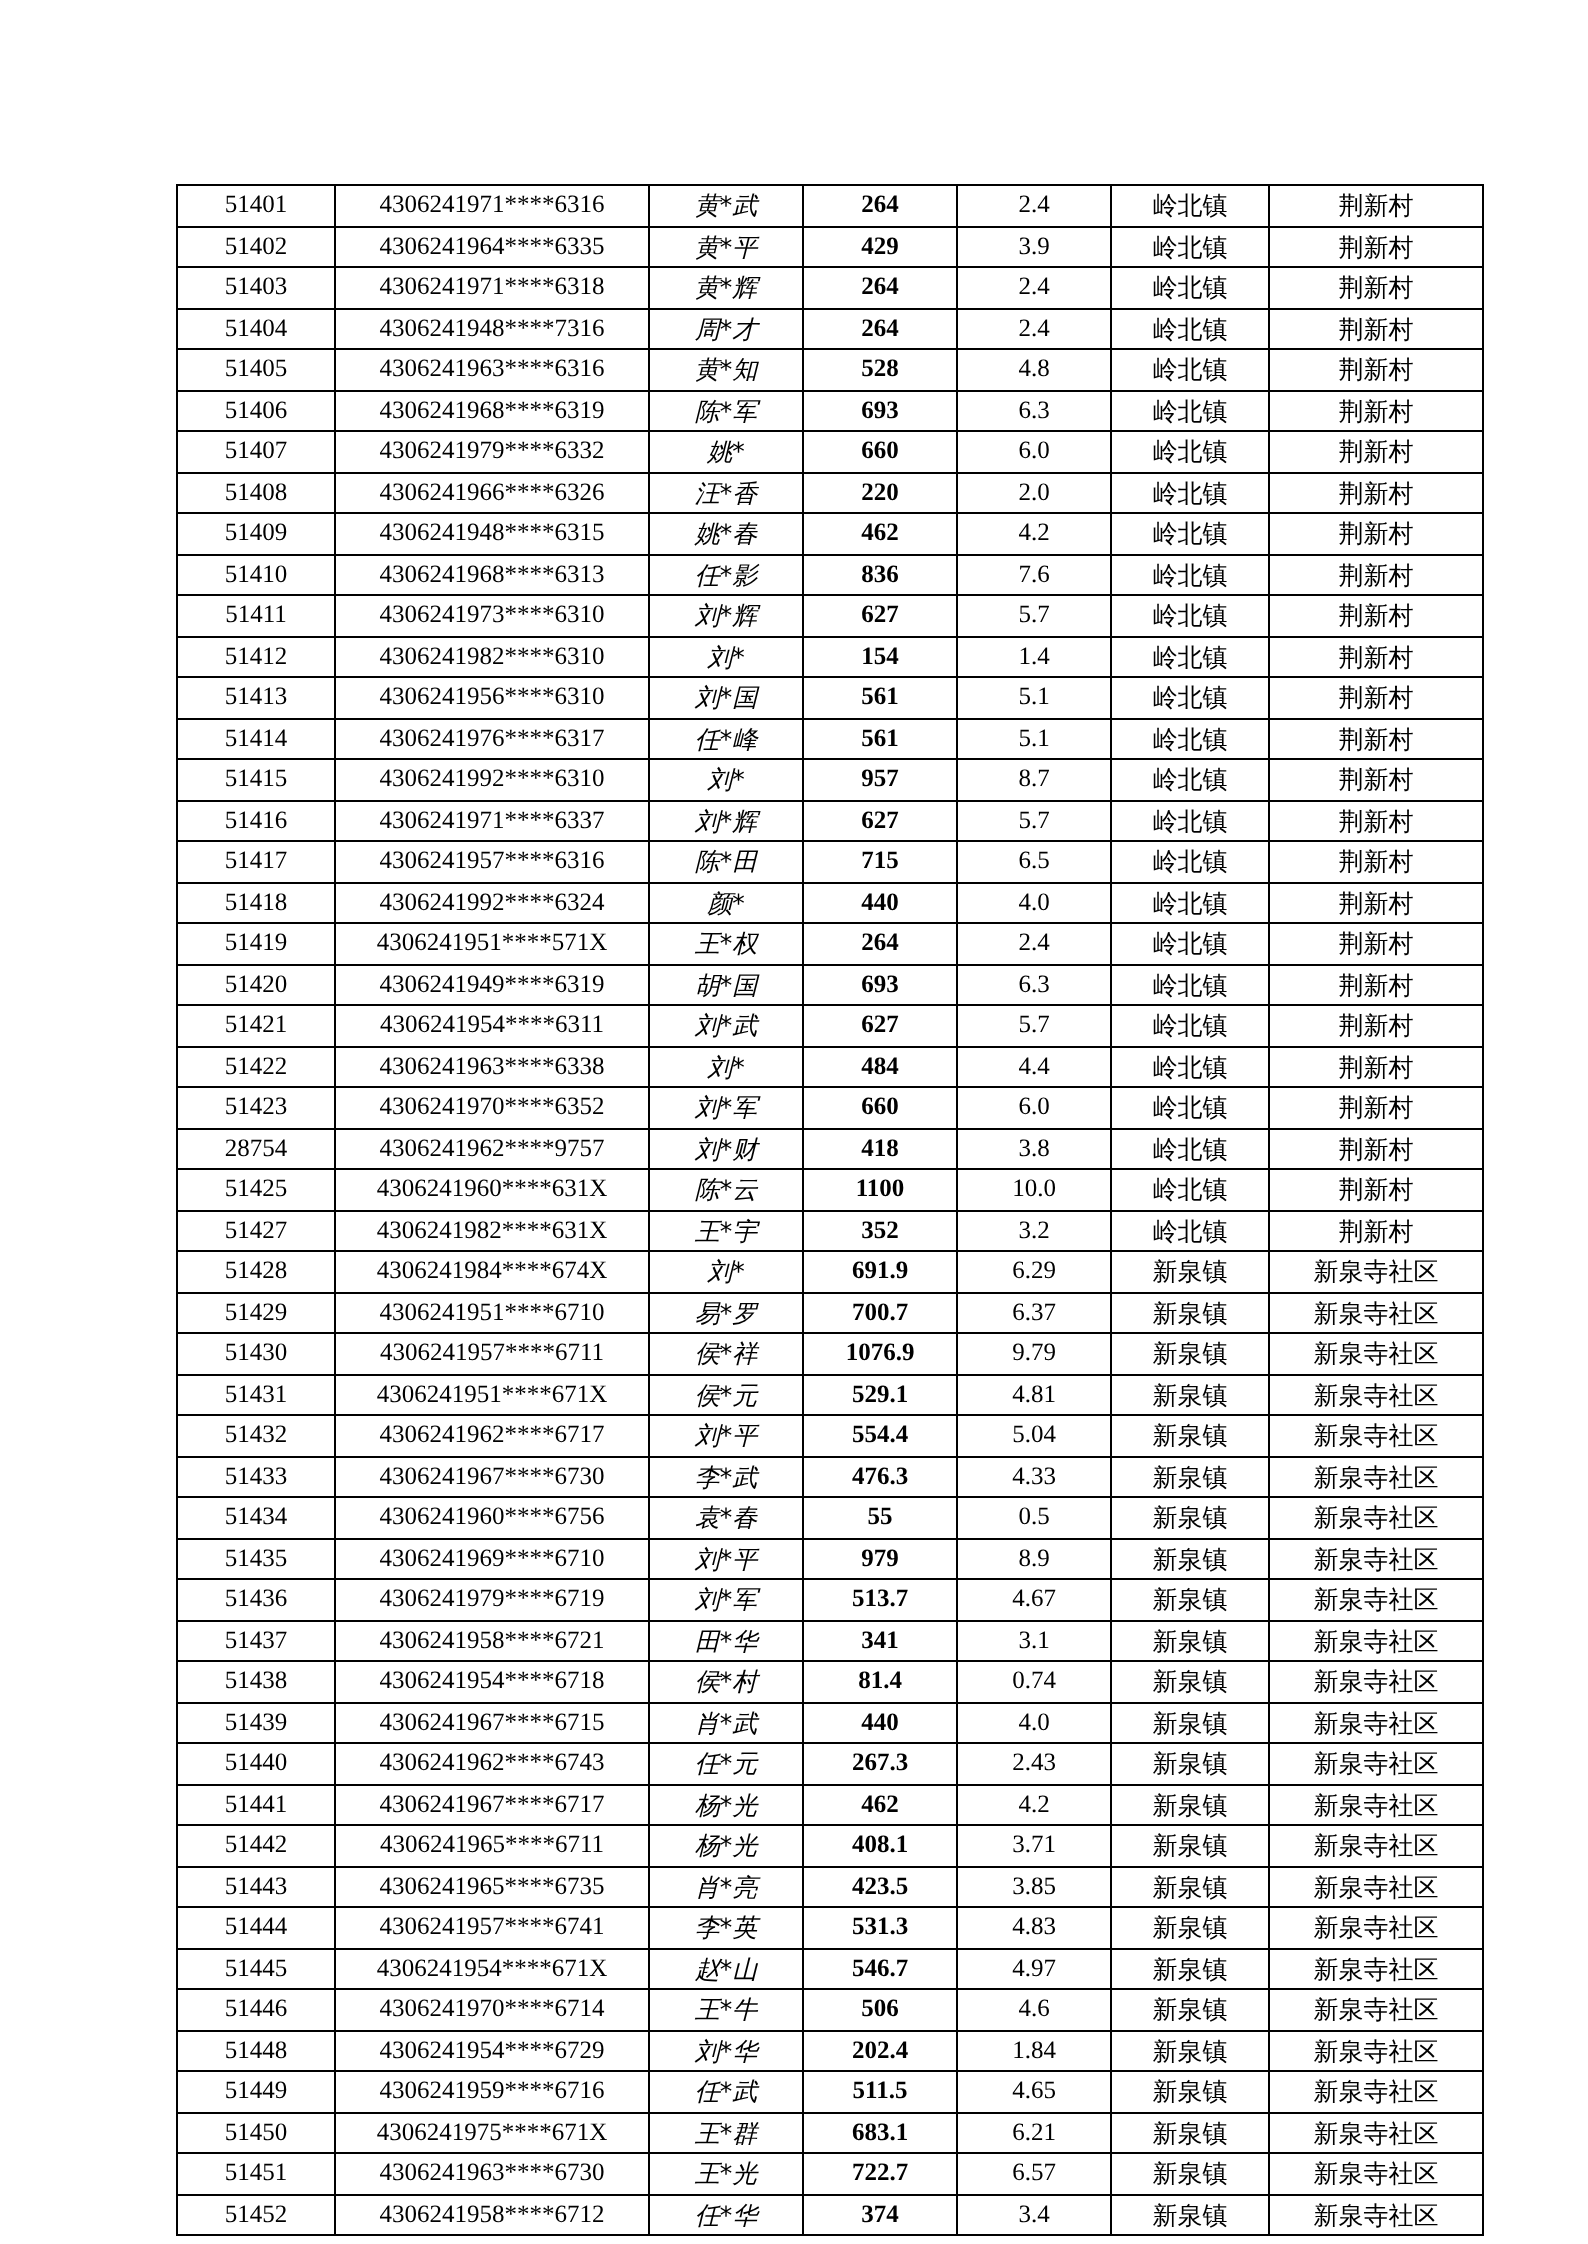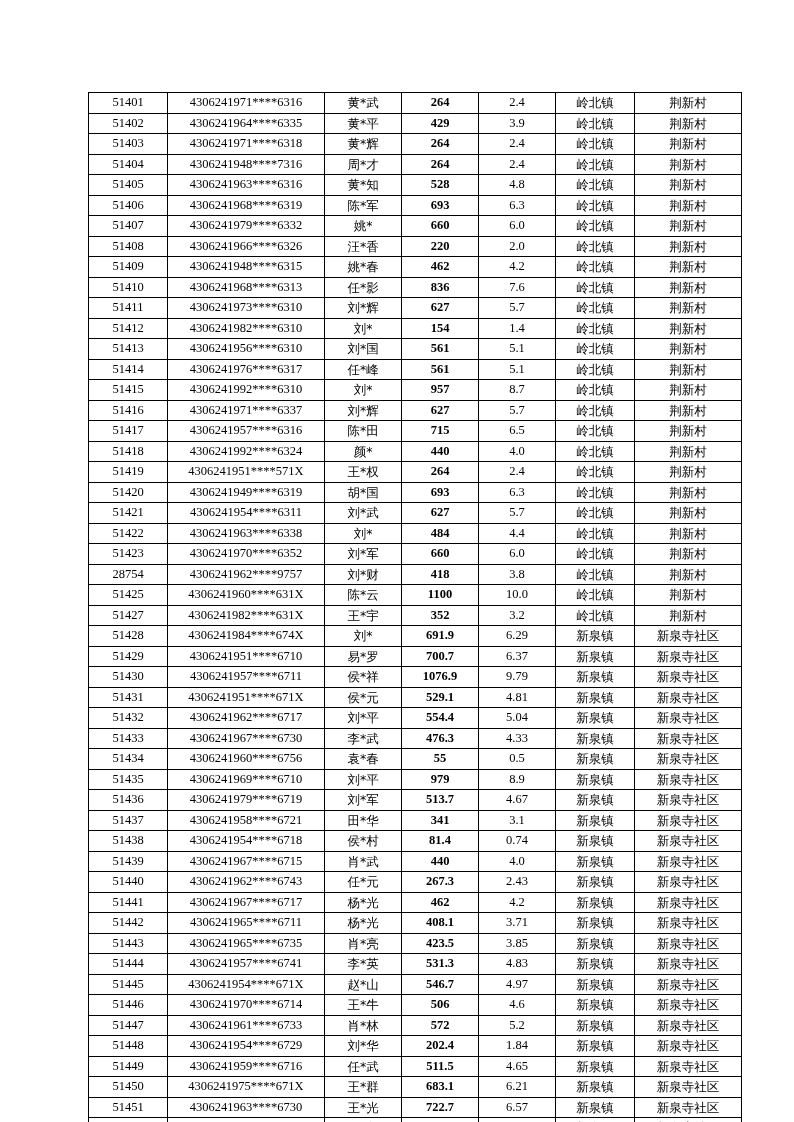--- a/index.html
+++ b/index.html
@@ -31,21 +31,21 @@
     line-height: 19.5px;
     padding: 0 2px;
     font-size: 12.5px;
     white-space: nowrap;
     overflow: hidden;
     text-align: center;
     vertical-align: middle;
   }
   td.c-seq    { width: 74px; }
   td.c-id     { width: 152px; }
-  td.c-name   { width: 72px; }
+  td.c-name   { width: 72px; font-style: italic; }
   td.c-amount { width: 72px; font-weight: bold; }
   td.c-rate   { width: 72px; }
   td.c-town   { width: 74px; }
   td.c-village{ width: 102px; }
   .cn {
     font-family: "DejaVu Sans", sans-serif;
     font-size: 12px;
   }
   .num {
     font-family: "Liberation Serif", serif;
@@ -457,29 +457,20 @@
         <tr>
           <td class="c-seq num">51446</td>
           <td class="c-id num">4306241970****6714</td>
           <td class="c-name cn">王*牛</td>
           <td class="c-amount num">506</td>
           <td class="c-rate num">4.6</td>
           <td class="c-town cn">新泉镇</td>
           <td class="c-village cn">新泉寺社区</td>
         </tr>
         <tr>
-          <td class="c-seq num">51447</td>
-          <td class="c-id num">4306241961****6733</td>
-          <td class="c-name cn">肖*林</td>
-          <td class="c-amount num">572</td>
-          <td class="c-rate num">5.2</td>
-          <td class="c-town cn">新泉镇</td>
-          <td class="c-village cn">新泉寺社区</td>
-        </tr>
-        <tr>
           <td class="c-seq num">51448</td>
           <td class="c-id num">4306241954****6729</td>
           <td class="c-name cn">刘*华</td>
           <td class="c-amount num">202.4</td>
           <td class="c-rate num">1.84</td>
           <td class="c-town cn">新泉镇</td>
           <td class="c-village cn">新泉寺社区</td>
         </tr>
         <tr>
           <td class="c-seq num">51449</td>

